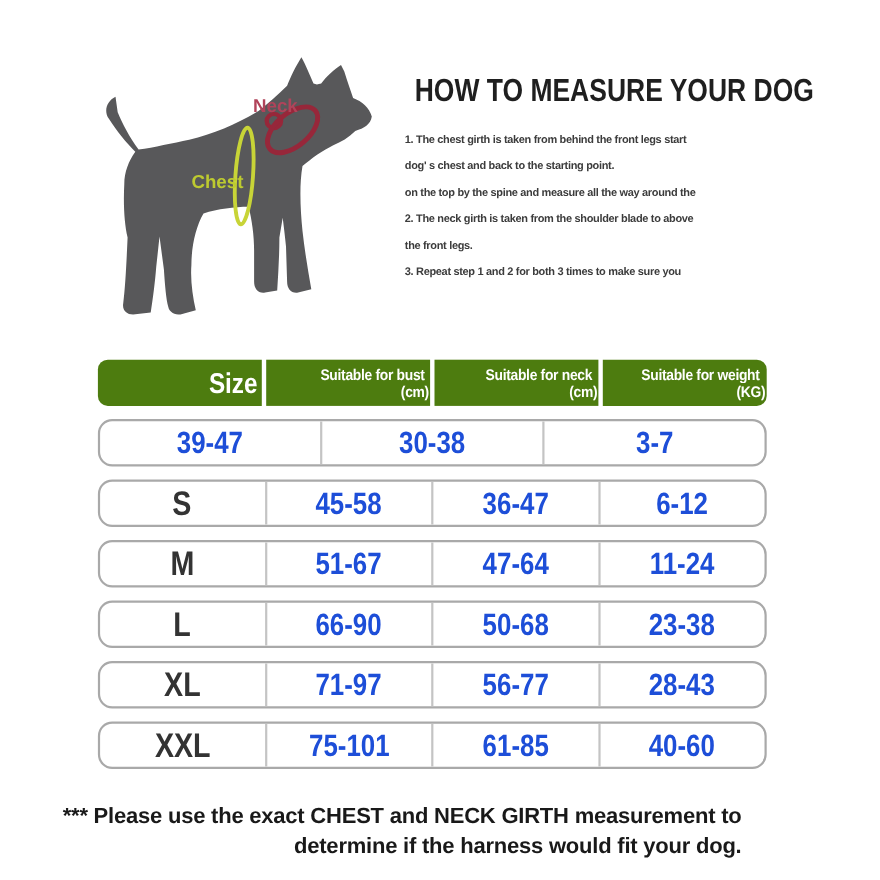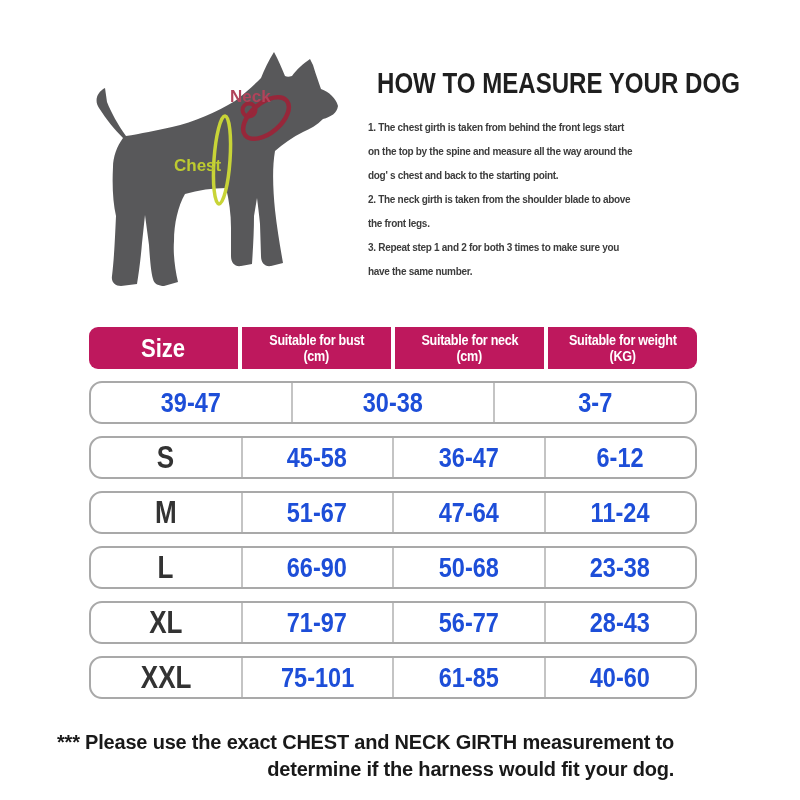--- a/index.html
+++ b/index.html
@@ -23,22 +23,22 @@
   .instructions{position:absolute;left:368px;top:116px;}
   .instr-line{
     font-size:10px;font-weight:bold;color:#3c3c3c;line-height:24px;
     letter-spacing:-0.3px;white-space:nowrap;
   }
 
   
   .size-table{position:absolute;left:89px;top:327px;width:608px;}
   .thead{display:flex;height:42px;}
   .th{
-    flex:1 1 0;background:#be185d;color:#ffffff;font-weight:bold;
-    display:flex;flex-direction:column;align-items:center;justify-content:center;
+    flex:1 1 0;background:#4d7c0f;color:#ffffff;font-weight:bold;
+    display:flex;flex-direction:column;align-items:flex-end;justify-content:center;
   }
   .th + .th{margin-left:4px;}
   .th:first-child{border-radius:9px 0 0 9px;}
   .th:last-child{border-radius:0 9px 9px 0;}
   .th-size-label{font-size:26px;display:inline-block;transform:scaleX(0.85);}
   .th-line{font-size:14px;line-height:16px;letter-spacing:-0.3px;display:inline-block;transform:scaleX(0.9);}
   .trow{
     display:flex;height:39px;margin-top:12px;background:#ffffff;
     border:2px solid #a9a9a9;border-radius:13px;overflow:hidden;
   }
@@ -115,26 +115,25 @@
       <ellipse cx="160" cy="112" rx="8" ry="44" fill="none" stroke="#c8d437" stroke-width="3.5" transform="rotate(4 160 112)"></ellipse>
       <text class="svg-label" x="168" y="54" fill="#b1435a">Neck</text>
       <text class="svg-label" x="112" y="123" fill="#bdca30">Chest</text>
     </svg>
   </section>
 
   <h1 class="page-title">HOW TO MEASURE YOUR DOG</h1>
 
   <div class="instructions">
     <div class="instr-line">1. The chest girth is taken from behind the front legs start</div>
+    <div class="instr-line">dog' s chest and back to the starting point.</div>
     <div class="instr-line">on the top by the spine and measure all the way around the</div>
-    <div class="instr-line">dog' s chest and back to the starting point.</div>
     <div class="instr-line">2. The neck girth is taken from the shoulder blade to above</div>
     <div class="instr-line">the front legs.</div>
     <div class="instr-line">3. Repeat step 1 and 2 for both 3 times to make sure you</div>
-    <div class="instr-line">have the same number.</div>
   </div>
 
   <div class="size-table">
     <div class="thead">
       <div class="th">
         <span class="th-size-label">Size</span>
       </div>
       <div class="th">
         <span class="th-line">Suitable for bust</span>
         <span class="th-line">(cm)</span>

